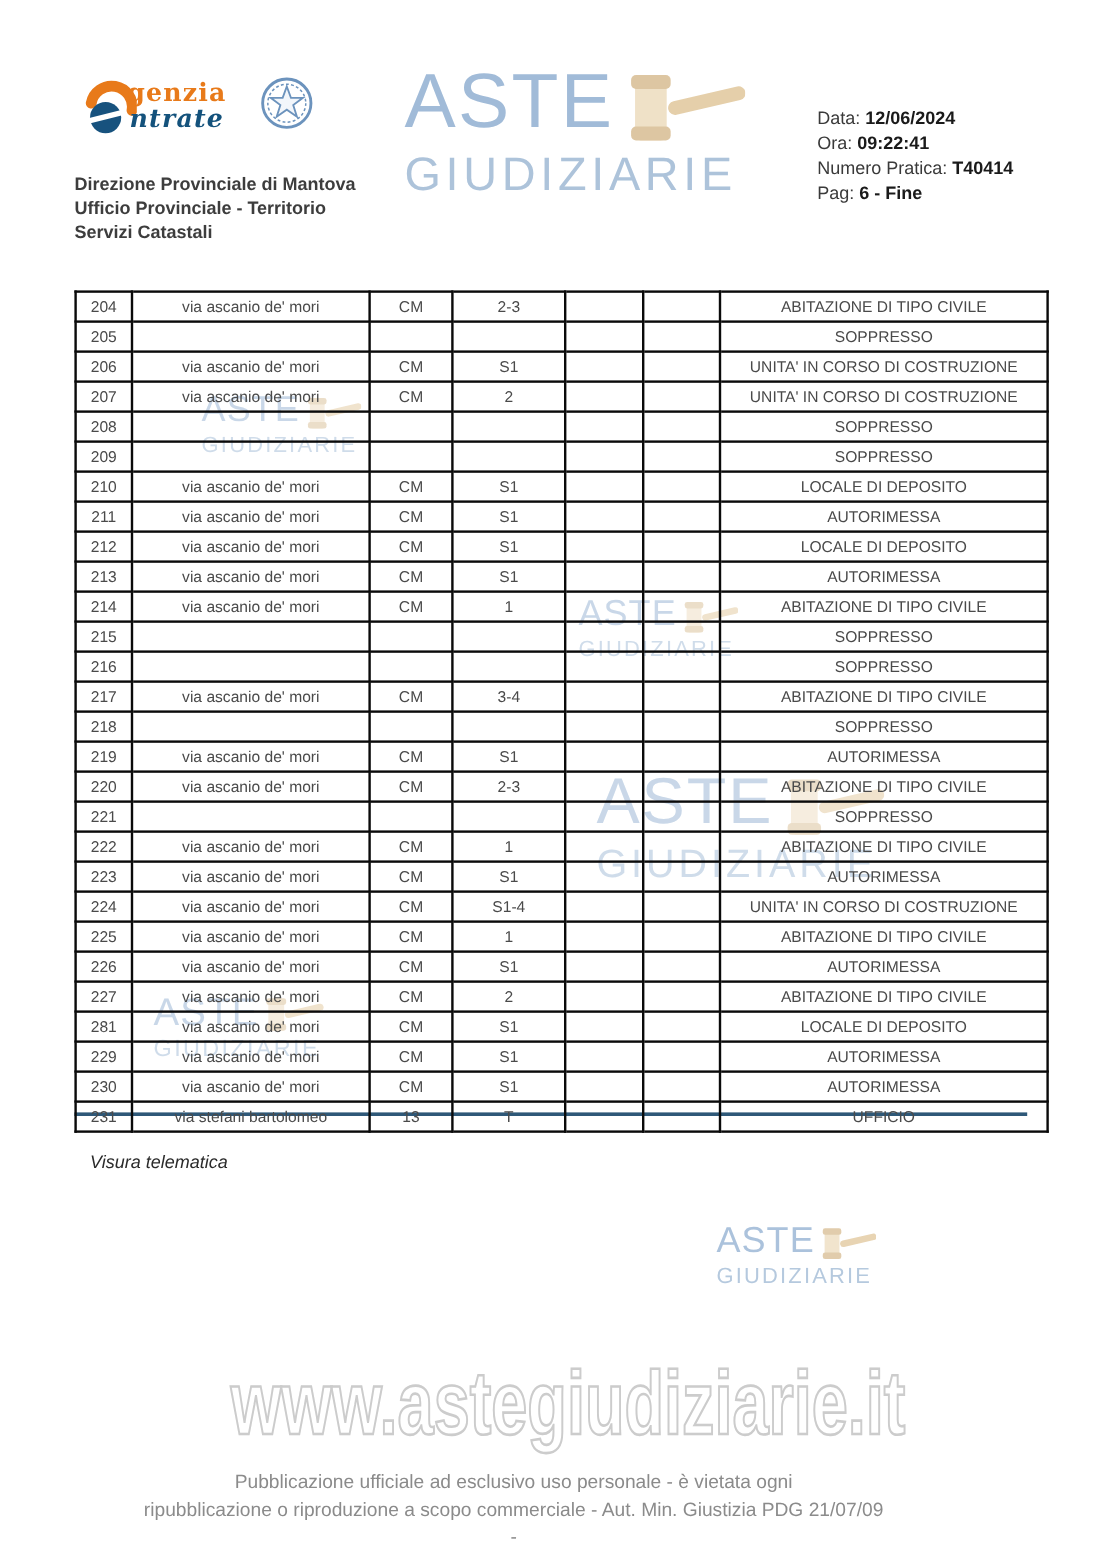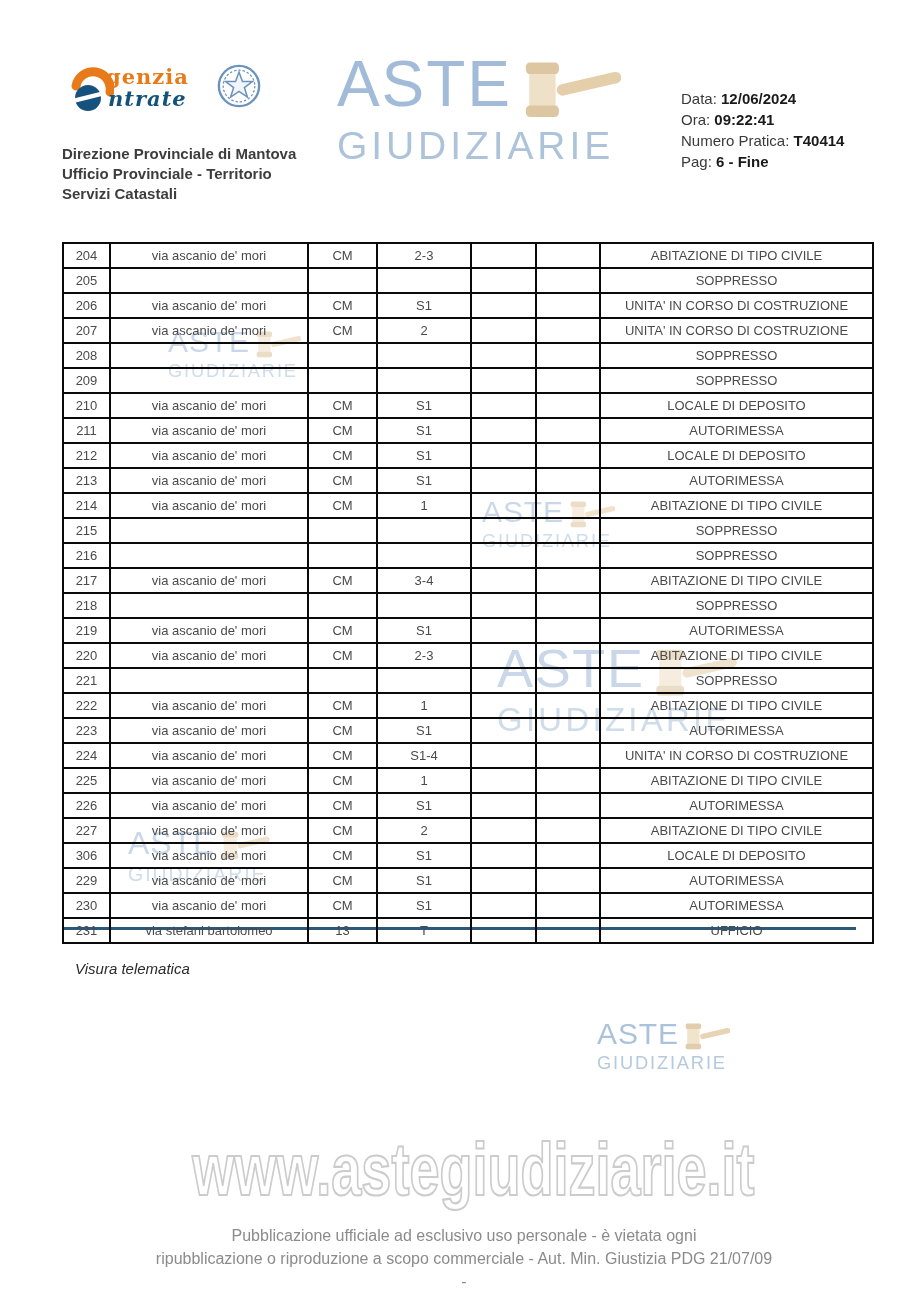--- a/index.html
+++ b/index.html
@@ -49,21 +49,21 @@
 
   
   .hr-blue{position:absolute;left:62px;top:927px;width:794px;height:3px;background:#2e5878;}
   .visura{position:absolute;left:75px;top:960px;font-style:italic;font-size:15px;color:#2b2b2b;}
   .url-wm{position:absolute;left:0;top:1126px;width:918px;text-align:center;
           font-size:75px;font-weight:bold;color:#ffffff;letter-spacing:0;
           -webkit-text-stroke:2.2px #cccccc;text-shadow:0 0 1px #d4d4d4;
           transform:scaleX(.72);transform-origin:50% 50%;padding-left:40px;box-sizing:border-box;
           white-space:nowrap;z-index:0;}
   .footer{position:absolute;left:0;top:1224px;width:856px;text-align:center;
-          font-size:16px;color:#8b8b8b;line-height:23px;z-index:1;margin-left:36px;}
+          font-size:16px;color:#8b8b8b;line-height:23px;z-index:1;}
 </style>
 </head>
 <body>
 
 <div class="page">
 
   <div class="ae-logo">
     <svg class="ae-graphic" width="46" height="54" viewBox="0 0 46 54">
       <path d="M8 26 A 17 17 0 1 1 42 32" stroke="#e87a1a" stroke-width="9" fill="none" stroke-linecap="round"></path>
       <circle cx="20" cy="38" r="13" fill="#17527e"></circle>
@@ -368,21 +368,21 @@
         <tr>
           <td class="c0">227</td>
           <td class="c1">via ascanio de' mori</td>
           <td class="c2">CM</td>
           <td class="c3">2</td>
           <td class="c4"></td>
           <td class="c5"></td>
           <td class="c6">ABITAZIONE DI TIPO CIVILE</td>
         </tr>
         <tr>
-          <td class="c0">306</td>
+          <td class="c0">281</td>
           <td class="c1">via ascanio de' mori</td>
           <td class="c2">CM</td>
           <td class="c3">S1</td>
           <td class="c4"></td>
           <td class="c5"></td>
           <td class="c6">LOCALE DI DEPOSITO</td>
         </tr>
         <tr>
           <td class="c0">229</td>
           <td class="c1">via ascanio de' mori</td>

